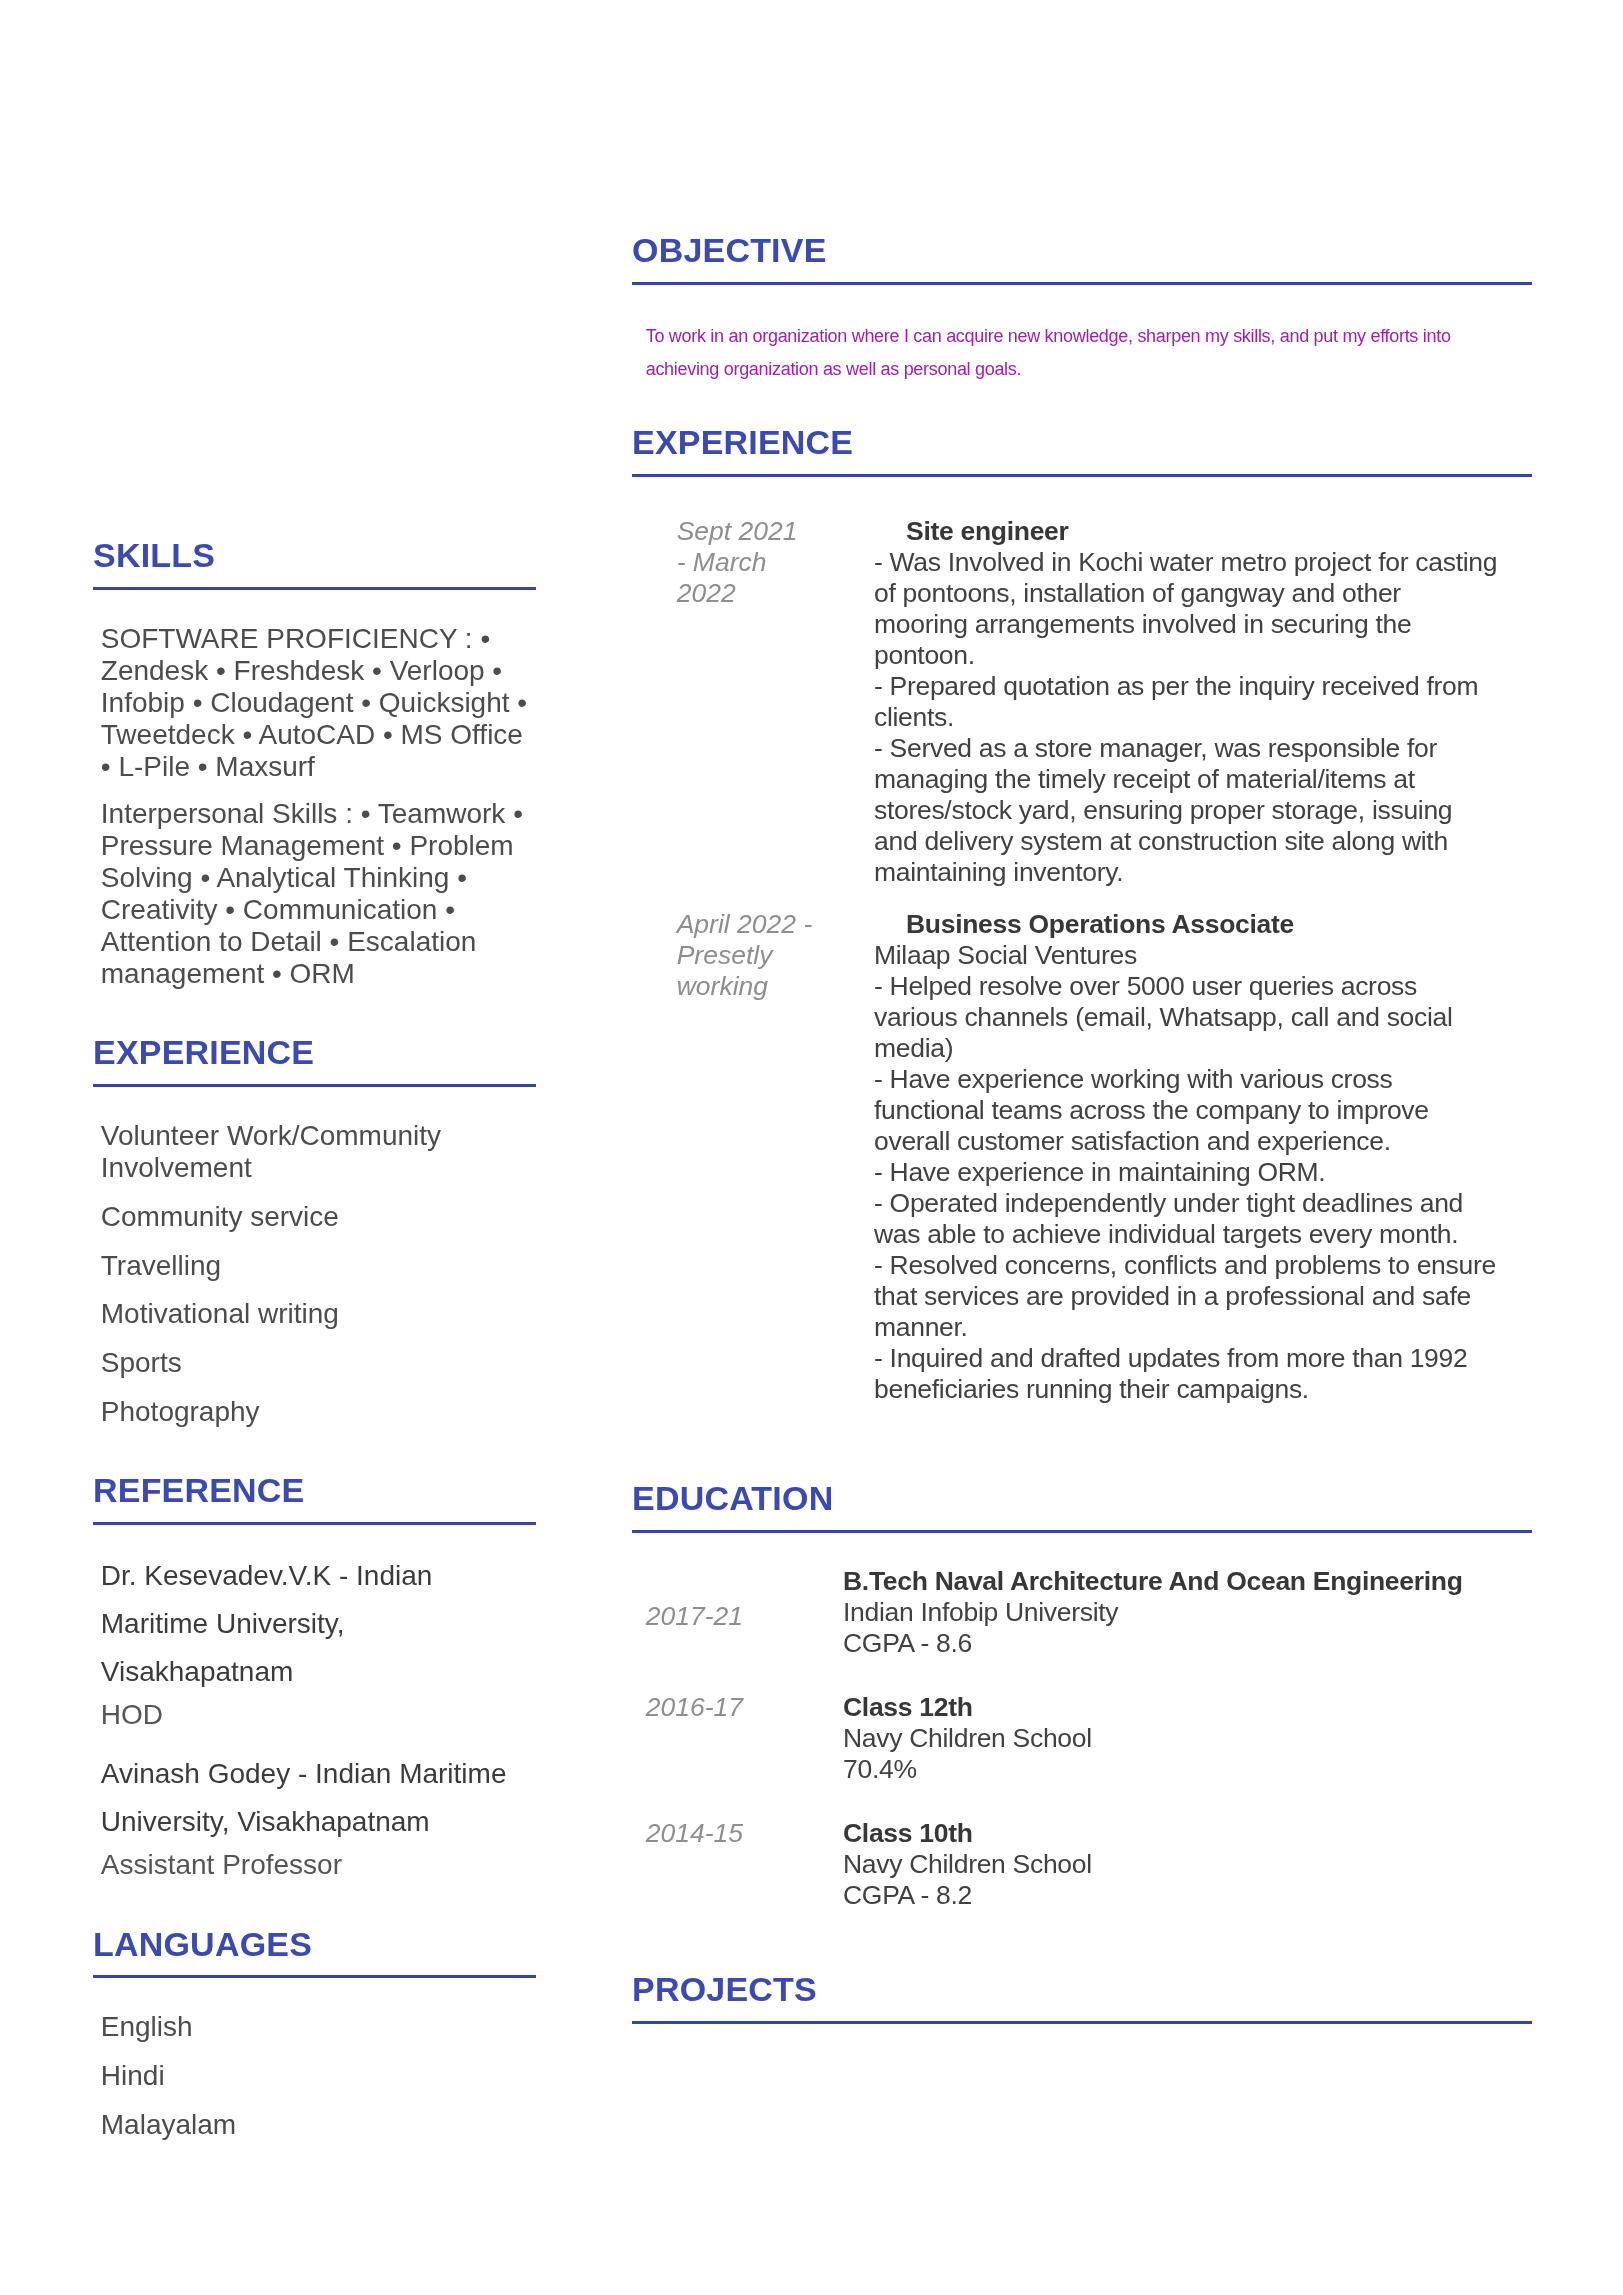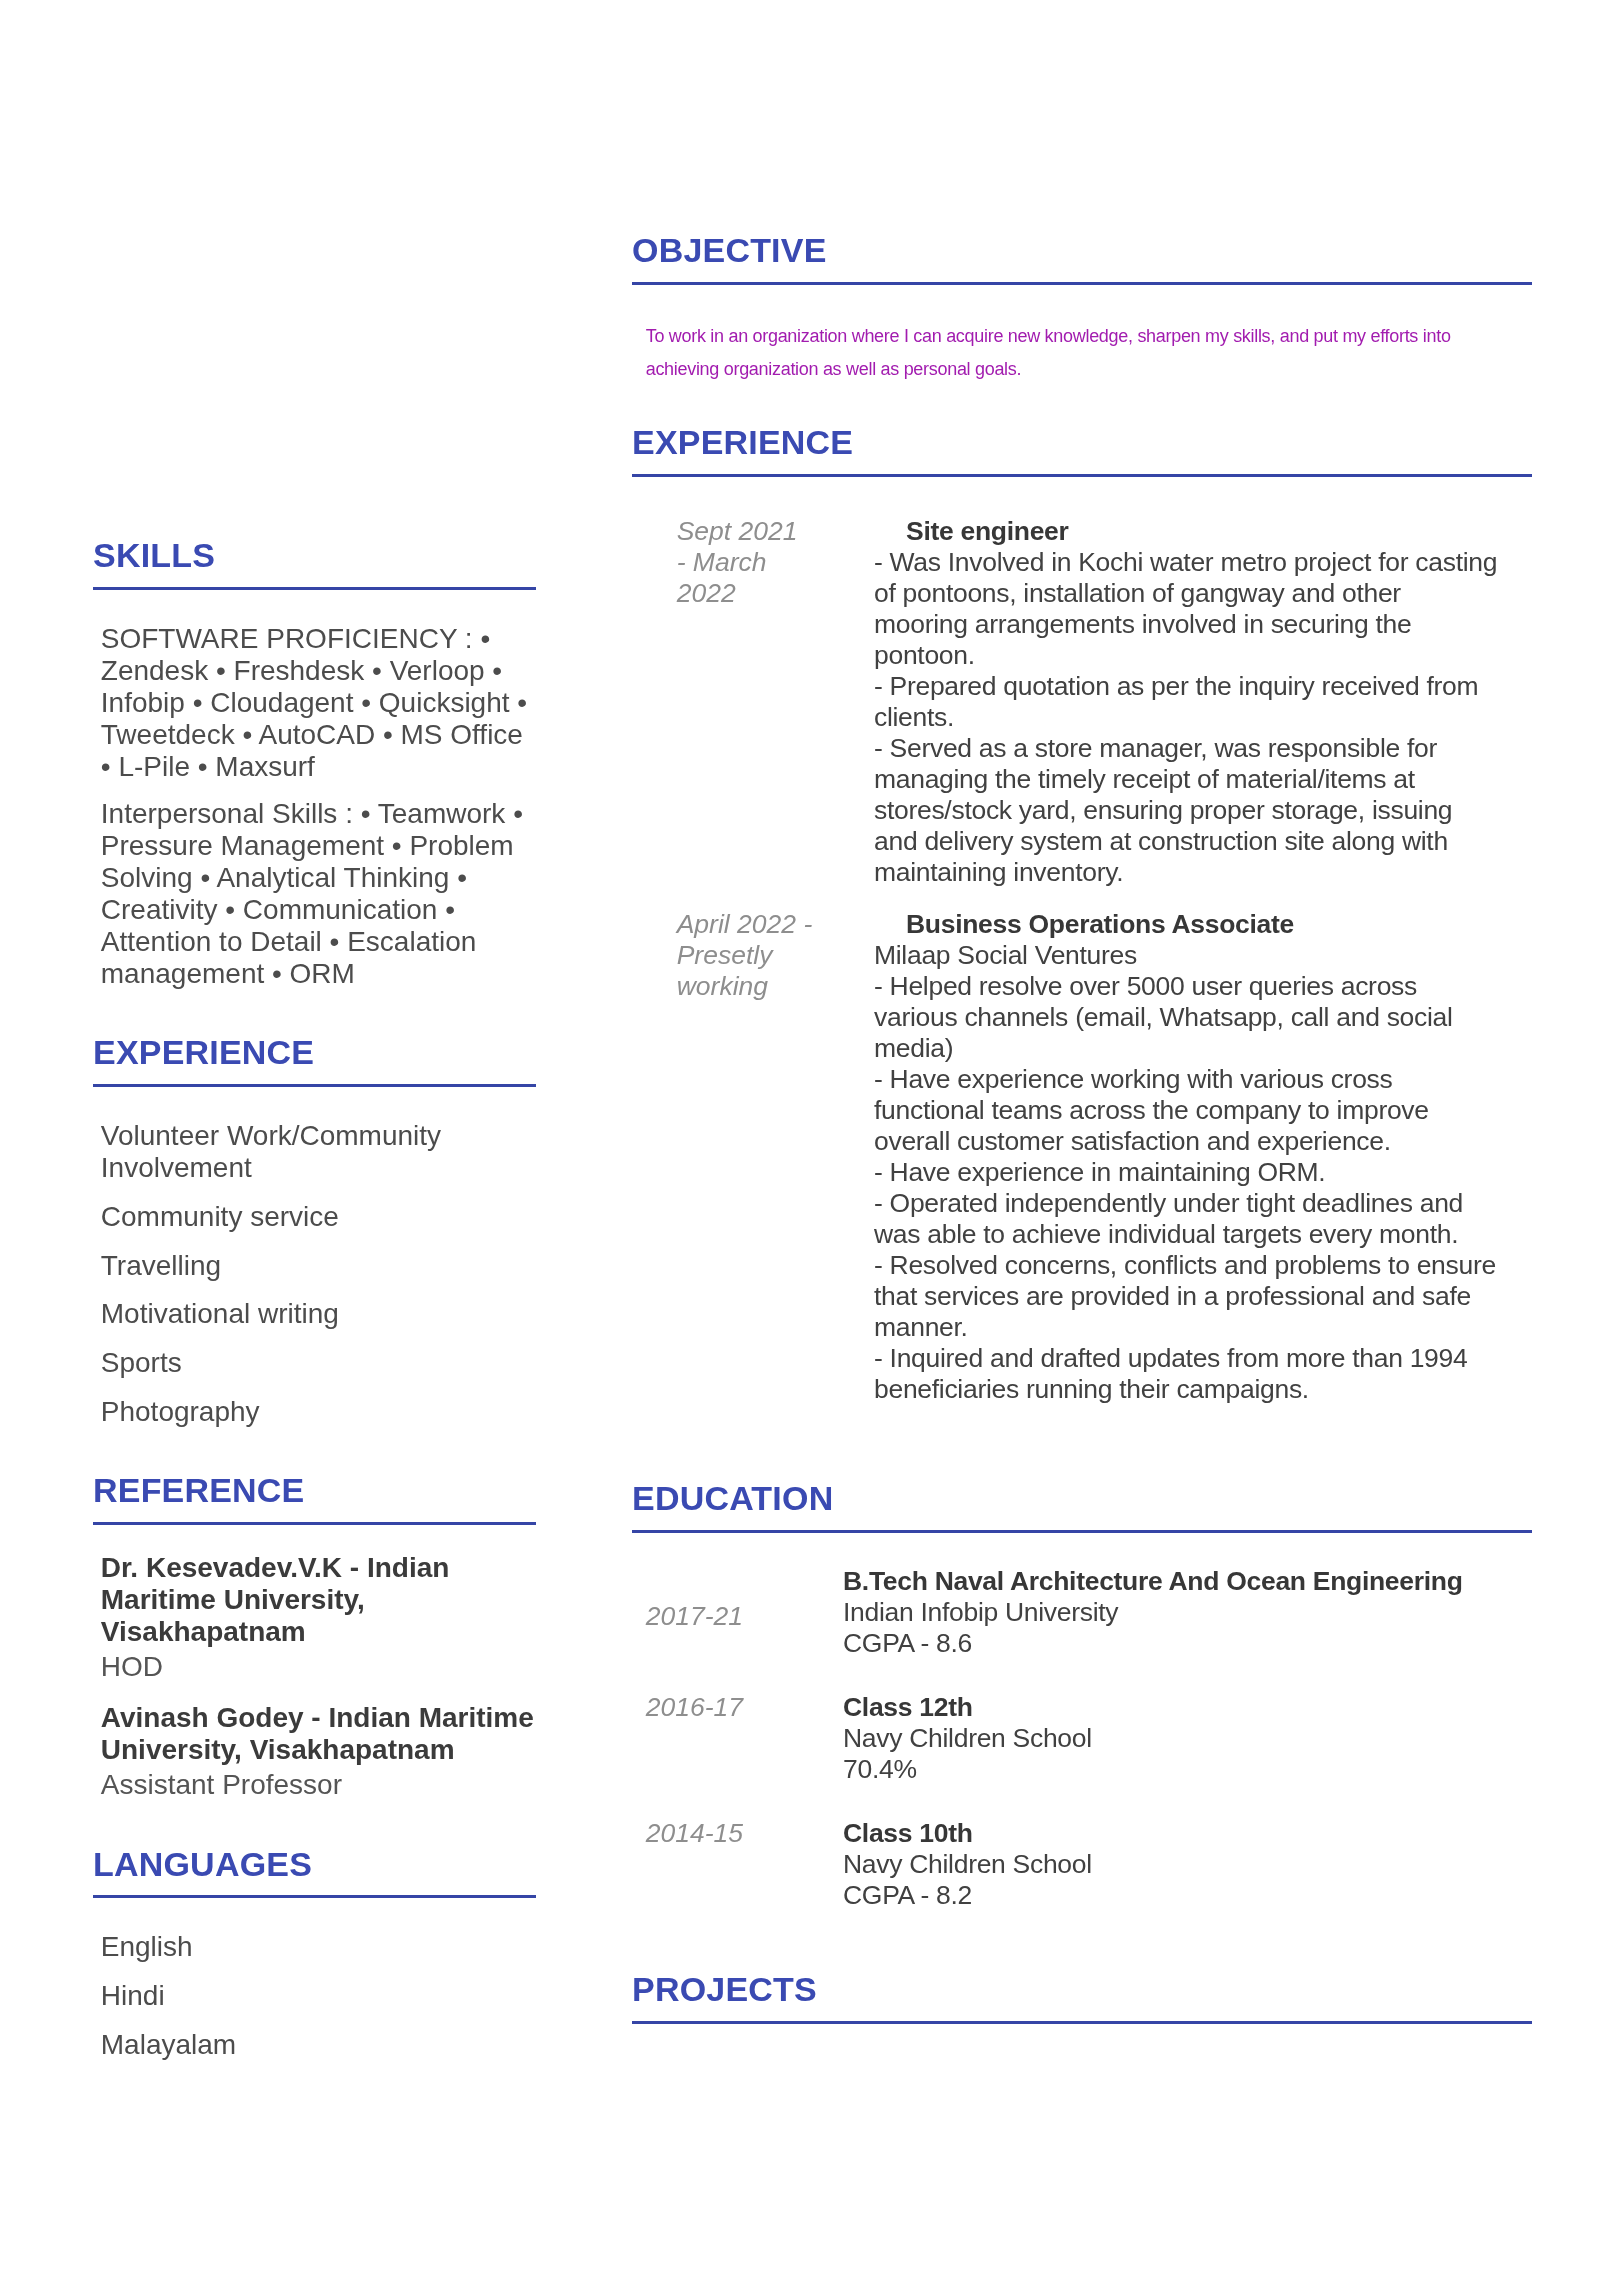--- a/index.html
+++ b/index.html
@@ -46,21 +46,21 @@
   
   .l-section { margin-bottom:43px; }
   .l-body {
     margin:33px 0 0 7.8px; font-size:28px; line-height:32px; color:#4c4c4c;
   }
   .l-body + .l-body { margin-top:15.7px; }
   .list { margin:33px 0 0 7.8px; }
   .list-item { font-size:28px; line-height:32px; color:#4c4c4c; margin-bottom:16.7px; }
   .ref-entry { margin:27.4px 0 0 7.8px; }
   .ref-entry + .ref-entry { margin-top:17.6px; }
-  .ref-name { font-size:28px; line-height:32px; font-weight:700; color:#3b3b3b; }
+  .ref-name { font-size:28px; line-height:48px; font-weight:400; color:#3b3b3b; }
   .ref-role { font-size:28px; line-height:34px; color:#555555; margin-top:2px; }
 </style>
 </head>
 <body>
 
 <div class="page">
 
   <aside class="left-col">
 
     <section class="l-section">
@@ -137,21 +137,21 @@
           <div class="date-text">April 2022 - Presetly working</div>
         </div>
         <div class="desc-cell">
           <div class="role-line">Business Operations Associate</div>
           <div class="company-line">Milaap Social Ventures</div>
           <div class="bullet-line">- Helped resolve over 5000 user queries across various channels (email, Whatsapp, call and social media)</div>
           <div class="bullet-line">-  Have experience working with various cross functional teams across the company to improve overall customer satisfaction and experience.</div>
           <div class="bullet-line">- Have experience in maintaining ORM.</div>
           <div class="bullet-line">- Operated independently under tight deadlines and was able to achieve individual targets every month.</div>
           <div class="bullet-line">- Resolved concerns, conflicts and problems to ensure that services are provided in a professional and safe manner.</div>
-          <div class="bullet-line">- Inquired and drafted updates from more than 1994 beneficiaries running their campaigns.</div>
+          <div class="bullet-line">- Inquired and drafted updates from more than 1992 beneficiaries running their campaigns.</div>
         </div>
       </div>
     </section>
 
     <section class="r-section section-gap-lg">
       <h2 class="section-title">EDUCATION</h2>
       <div class="rule"></div>
 
       <div class="edu-row">
         <div class="dates-cell">

